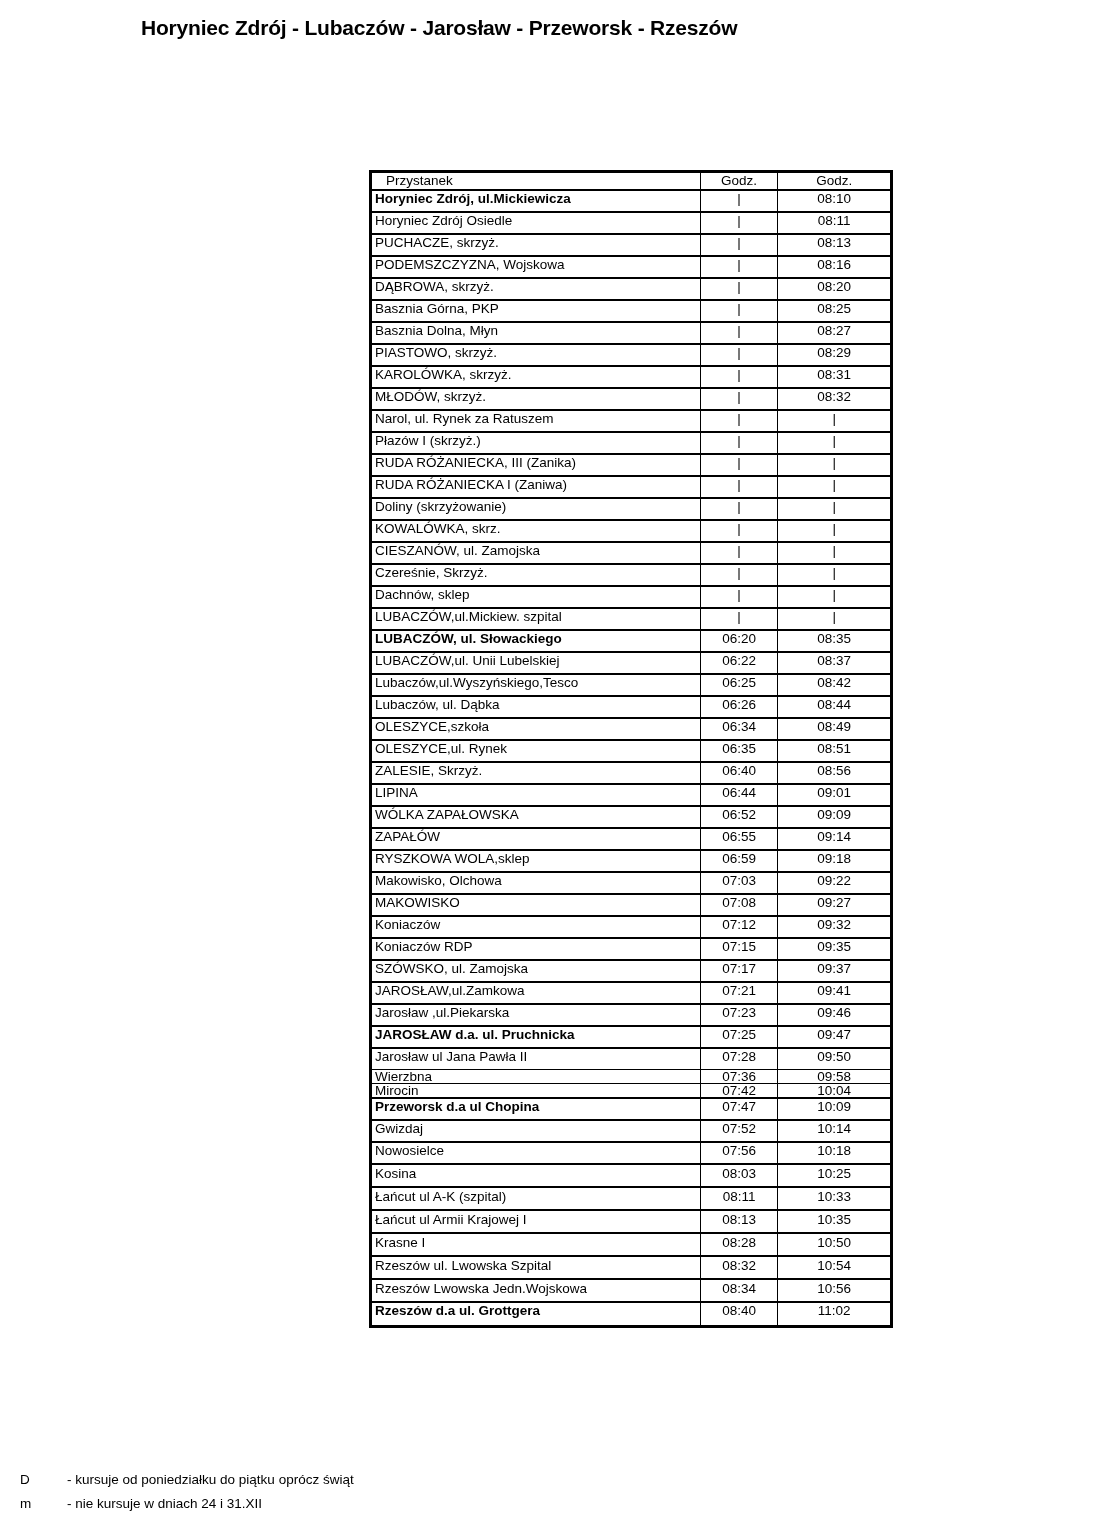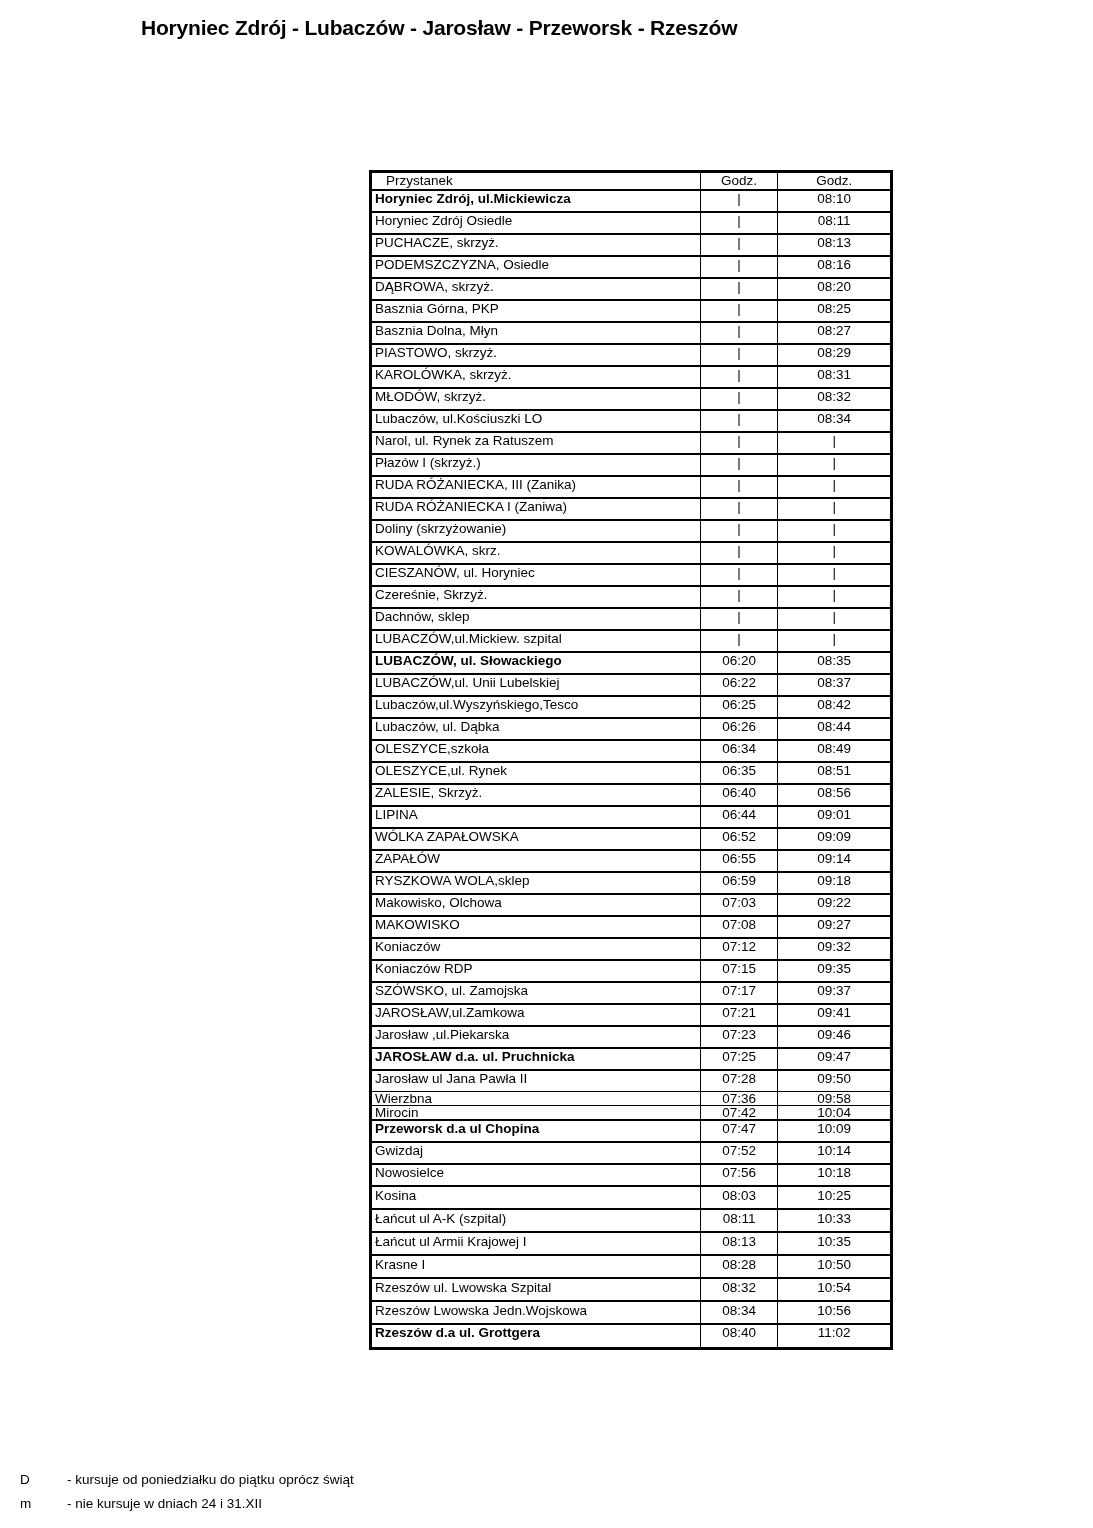--- a/index.html
+++ b/index.html
@@ -71,21 +71,21 @@
         <td class="stop">Horyniec Zdrój  Osiedle</td>
         <td class="time">|</td>
         <td class="time">08:11</td>
       </tr>
       <tr>
         <td class="stop">PUCHACZE, skrzyż.</td>
         <td class="time">|</td>
         <td class="time">08:13</td>
       </tr>
       <tr>
-        <td class="stop">PODEMSZCZYZNA, Osiedle</td>
+        <td class="stop">PODEMSZCZYZNA, Wojskowa</td>
         <td class="time">|</td>
         <td class="time">08:16</td>
       </tr>
       <tr>
         <td class="stop">DĄBROWA, skrzyż.</td>
         <td class="time">|</td>
         <td class="time">08:20</td>
       </tr>
       <tr>
         <td class="stop">Basznia Górna, PKP</td>
@@ -106,25 +106,20 @@
         <td class="stop">KAROLÓWKA, skrzyż.</td>
         <td class="time">|</td>
         <td class="time">08:31</td>
       </tr>
       <tr>
         <td class="stop">MŁODÓW, skrzyż.</td>
         <td class="time">|</td>
         <td class="time">08:32</td>
       </tr>
       <tr>
-        <td class="stop">Lubaczów, ul.Kościuszki LO</td>
-        <td class="time">|</td>
-        <td class="time">08:34</td>
-      </tr>
-      <tr>
         <td class="stop">Narol, ul. Rynek za Ratuszem</td>
         <td class="time">|</td>
         <td class="time">|</td>
       </tr>
       <tr>
         <td class="stop">Płazów I (skrzyż.)</td>
         <td class="time">|</td>
         <td class="time">|</td>
       </tr>
       <tr>
@@ -141,21 +136,21 @@
         <td class="stop">Doliny (skrzyżowanie)</td>
         <td class="time">|</td>
         <td class="time">|</td>
       </tr>
       <tr>
         <td class="stop">KOWALÓWKA, skrz.</td>
         <td class="time">|</td>
         <td class="time">|</td>
       </tr>
       <tr>
-        <td class="stop">CIESZANÓW, ul. Horyniec</td>
+        <td class="stop">CIESZANÓW, ul. Zamojska</td>
         <td class="time">|</td>
         <td class="time">|</td>
       </tr>
       <tr>
         <td class="stop">Czereśnie, Skrzyż.</td>
         <td class="time">|</td>
         <td class="time">|</td>
       </tr>
       <tr>
         <td class="stop">Dachnów, sklep</td>

